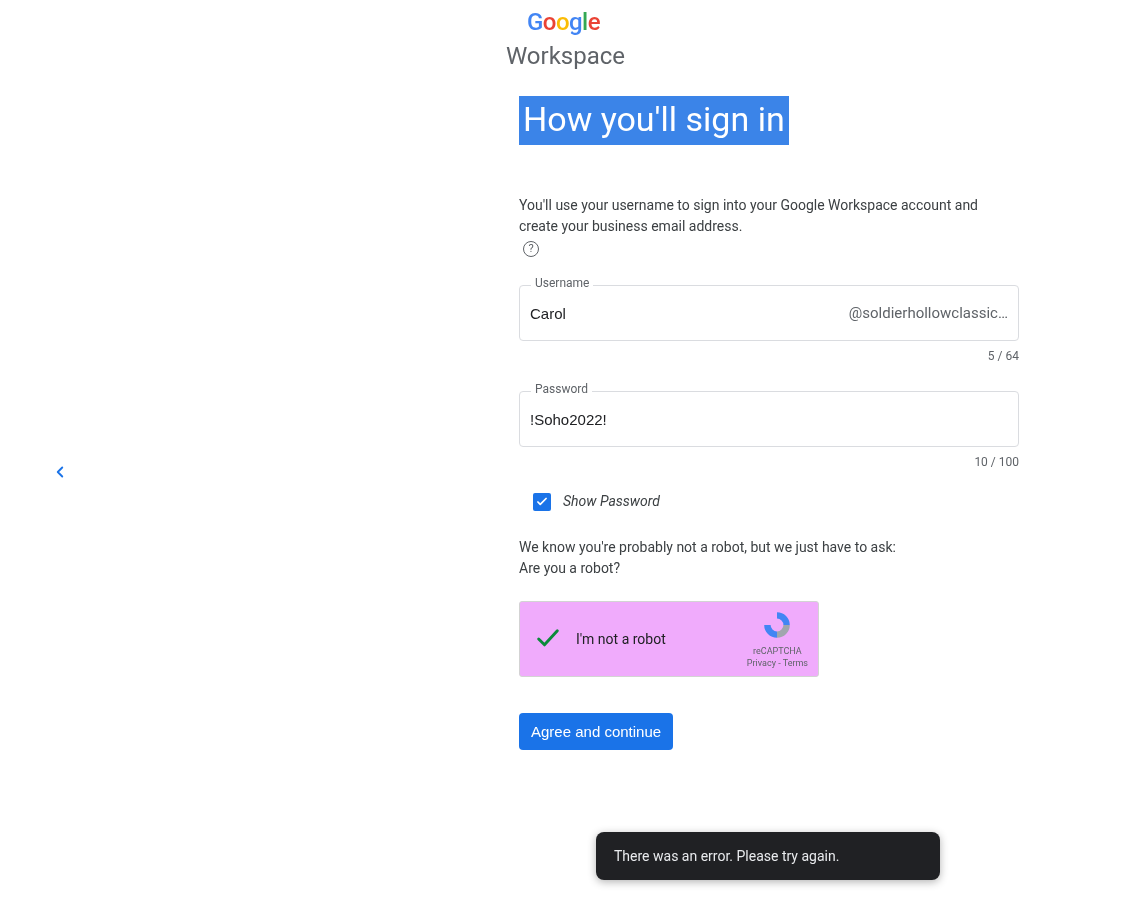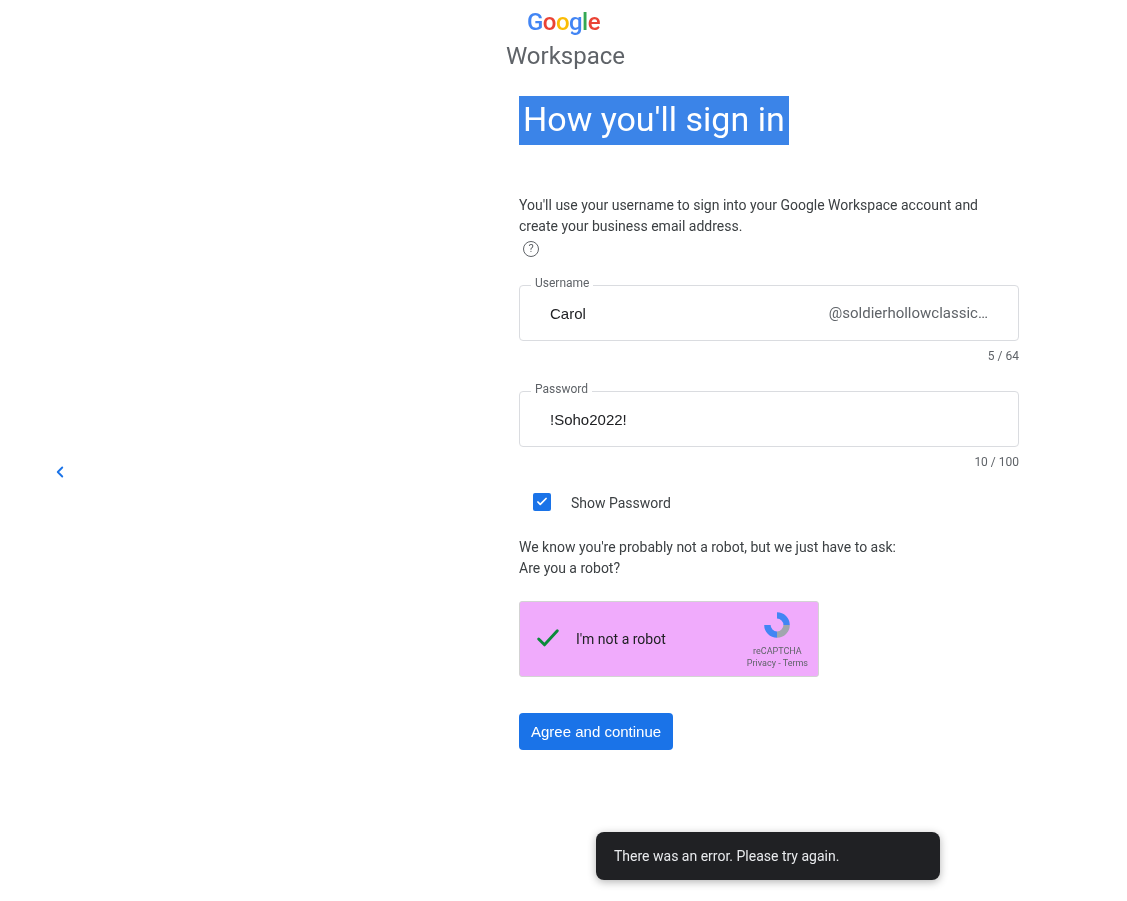--- a/index.html
+++ b/index.html
@@ -72,21 +72,21 @@
   .field {
     position: relative;
     margin-top: 28px;
   }
   .field-box {
     border: 1px solid #dadce0;
     border-radius: 4px;
     height: 56px;
     display:flex;
     align-items:center;
-    padding: 0 30px;
+    padding: 0 10px;
   }
   .field-label {
     position:absolute;
     top:-9px; left:12px;
     background:#fff;
     padding:0 4px;
     font-size:12px;
     color:#5f6368;
   }
   .field-input {
@@ -107,24 +107,25 @@
   }
   .counter {
     text-align:right;
     font-size:12px;
     color:#5f6368;
     margin-top:8px;
   }
 
   .show-pw-row {
     display:flex;
-    align-items:flex-end;
-    gap:20px;
+    align-items:flex-start;
+    gap:12px;
     margin-top: 24px;
     margin-left: 14px;
+    font-style: italic;
   }
   .checkbox {
     width:18px;height:18px;
     background:#1a73e8;
     border-radius:2px;
     display:flex;align-items:center;justify-content:center;
     cursor:pointer;
   }
   .show-pw-label { font-size:14px; color:#3c4043; }
 

